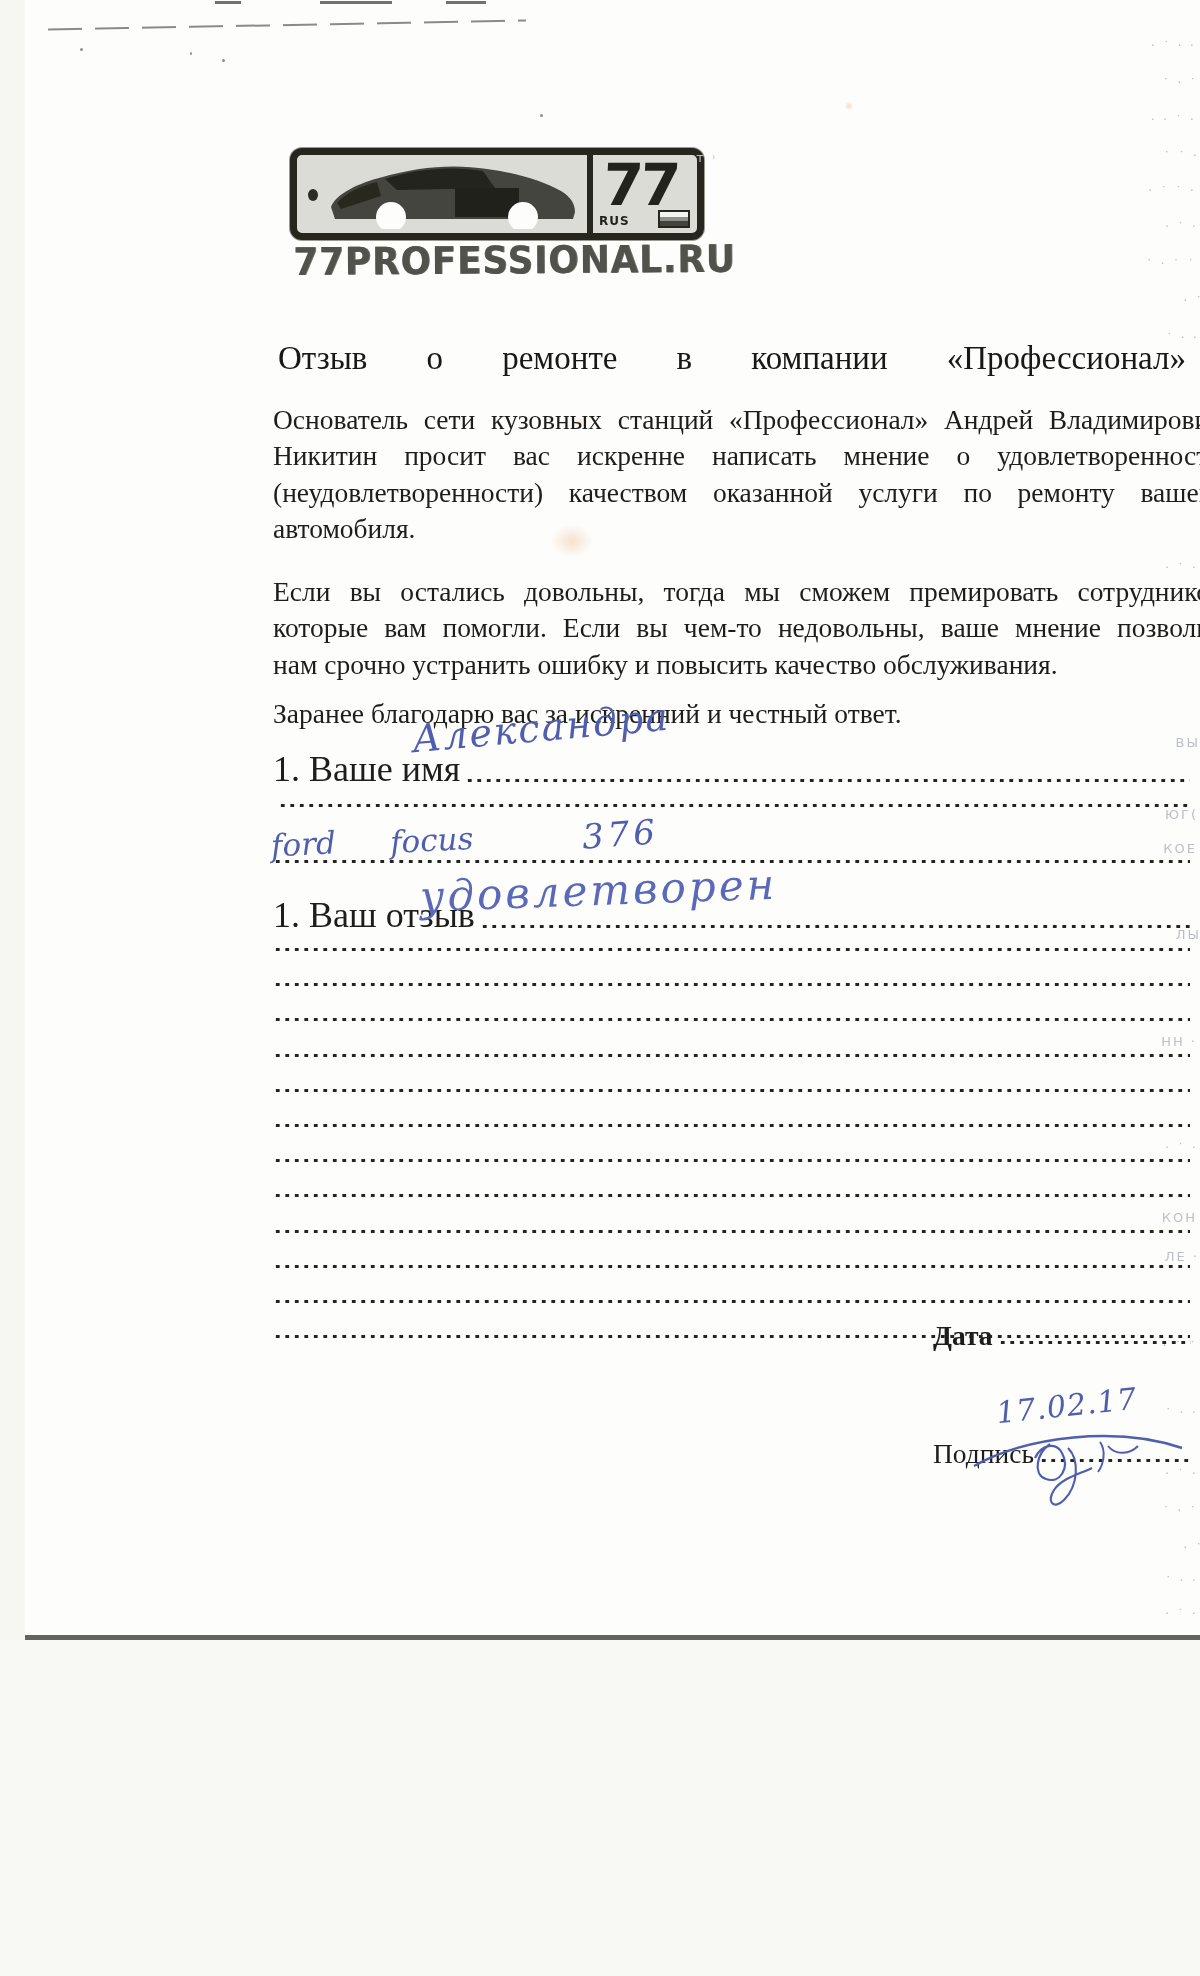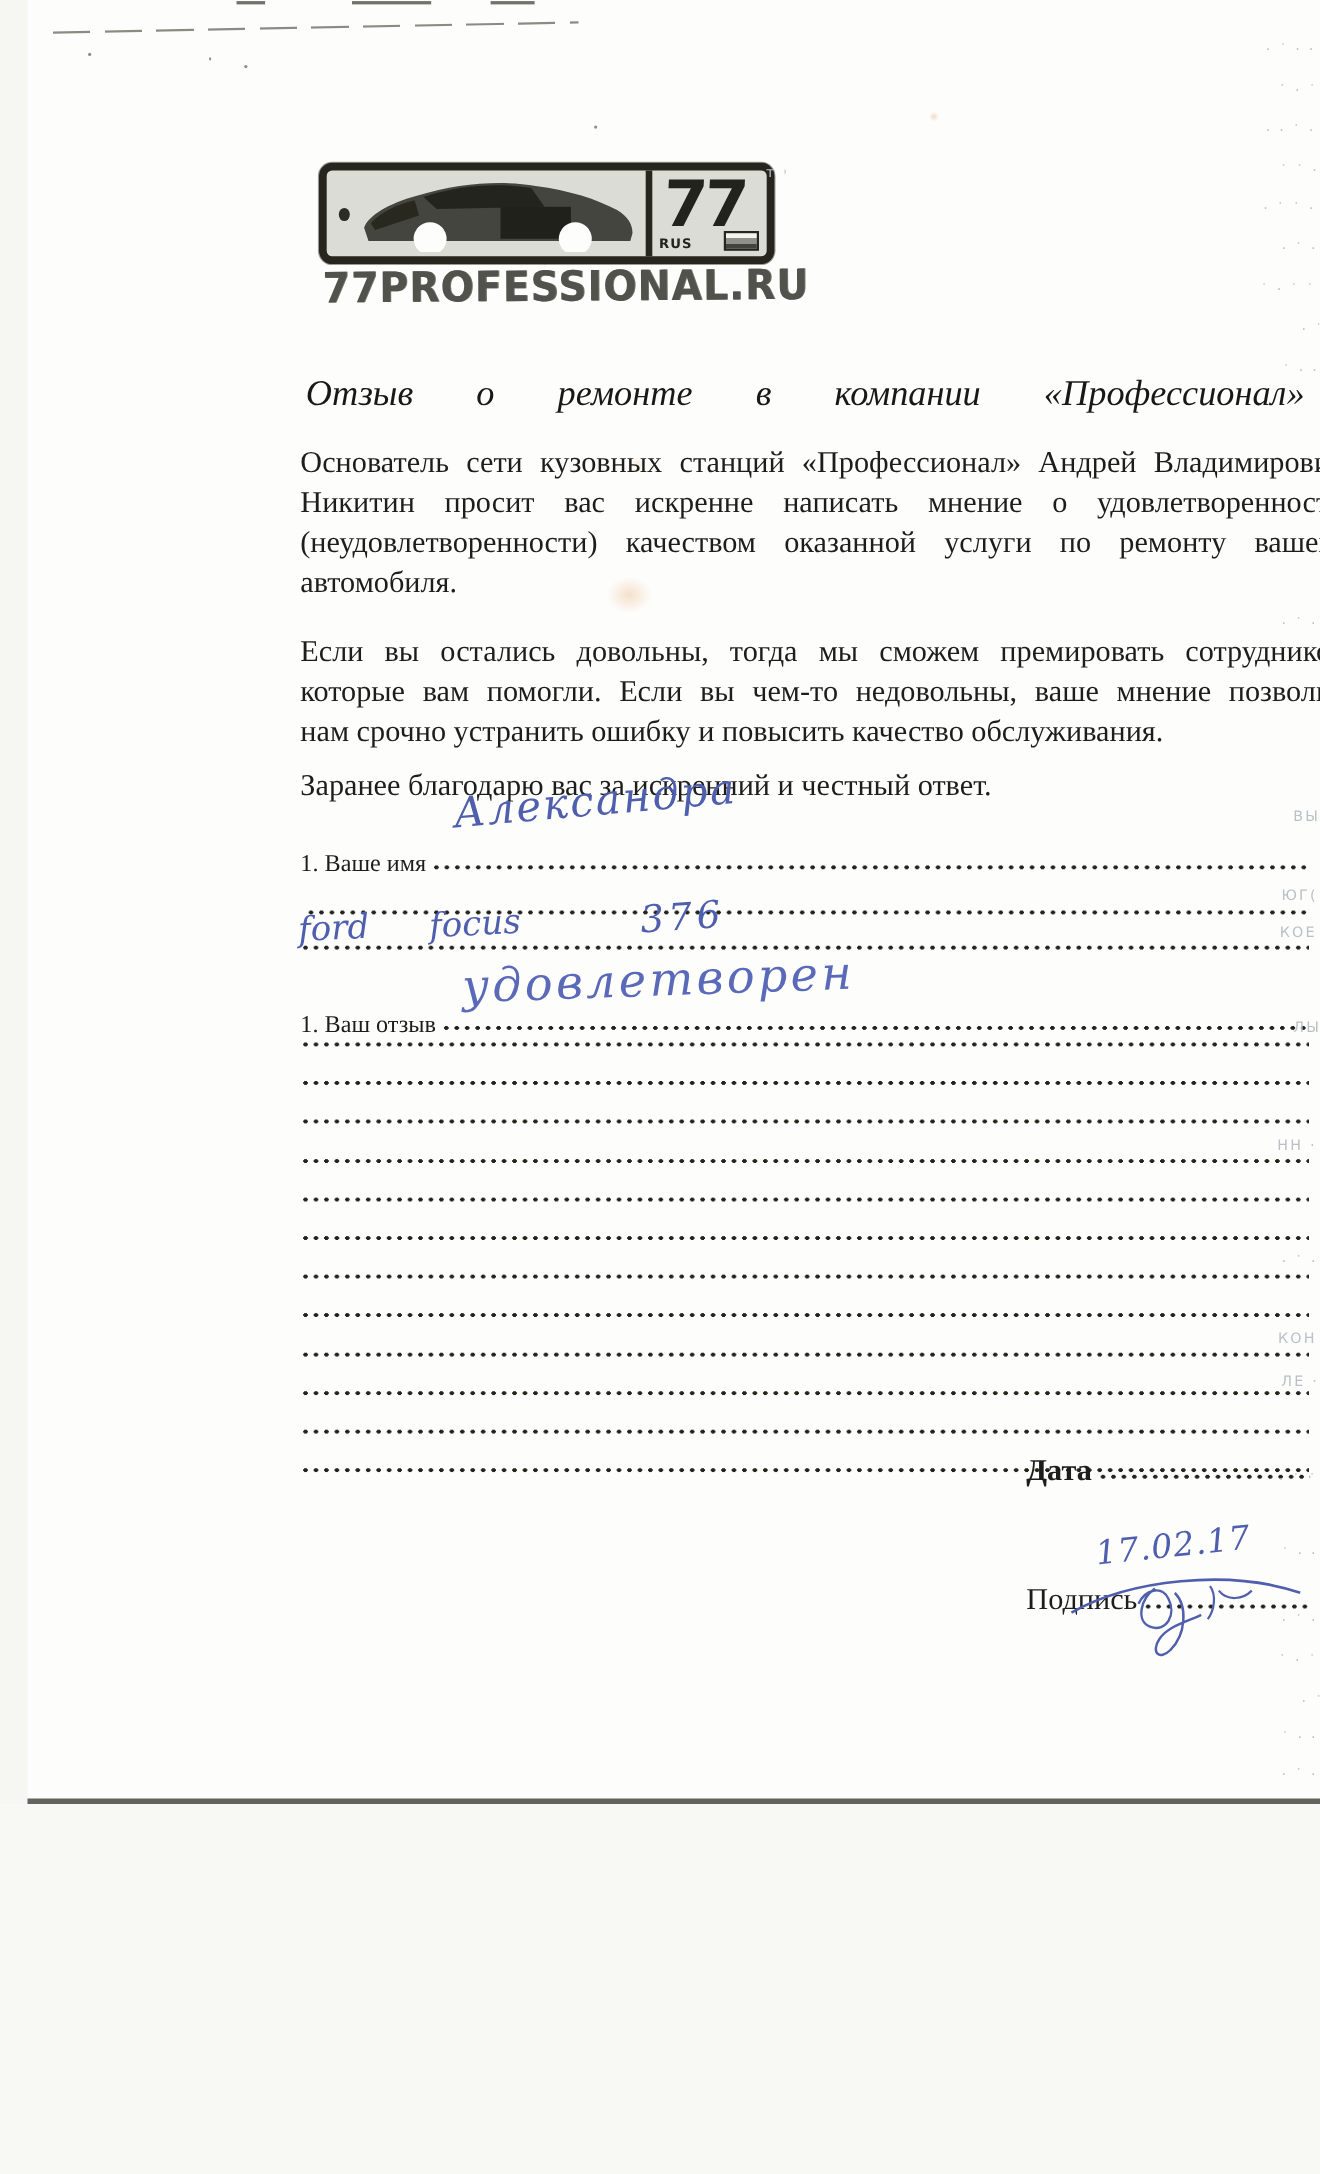--- a/index.html
+++ b/index.html
@@ -44,28 +44,28 @@
     border:2px solid #26261f;box-sizing:border-box;
     background:linear-gradient(#f4f4f0 0 34%,#90908a 34% 67%,#43433d 67%);}
   .stamp-site{position:absolute;left:293px;top:240px;font-family:"DejaVu Sans",sans-serif;
     font-weight:800;font-size:38px;color:#52524d;letter-spacing:1px;
     transform:scaleX(.94) rotate(-.4deg);transform-origin:left top;
     text-shadow:1px 0 0 #76766f;}
 
   
   .title{position:absolute;left:278px;top:336px;width:908px;font-size:33px;color:#181815;
     line-height:44px;text-align:justify;text-align-last:justify;white-space:nowrap;
-    text-justify:inter-word;font-style:italic;}
+    text-justify:inter-word;}
   .para{position:absolute;left:273px;width:950px;color:#1d1d1a;font-size:27.5px;}
   .para .line{height:36.4px;line-height:36.4px;white-space:nowrap;}
   .jl{text-align:justify;text-align-last:justify;white-space:normal !important;}
   .p1{top:402px;} .p2{top:574px;} .p3{top:696px;}
 
   .qrow{position:absolute;left:273px;width:917px;display:flex;align-items:flex-end;
-    font-size:22px;color:#1d1d1a;margin-top:24px;}
+    font-size:36px;color:#1d1d1a;}
   .q1{top:748px;} .q2{top:802px;} .q3{top:894px;}
   .leader{flex:1;height:7px;margin:0 0 6px 5px;
     background-image:radial-gradient(circle,#24241e 1.8px,rgba(0,0,0,0) 2px);
     background-size:9.5px 7px;background-repeat:repeat-x;background-position:left bottom;}
   .dots-line{height:7px;
     background-image:radial-gradient(circle,#24241e 1.8px,rgba(0,0,0,0) 2px);
     background-size:9.5px 7px;background-repeat:repeat-x;background-position:left bottom;}
   .ans2{position:absolute;left:273px;top:858px;width:917px;}
   .fill-lines{position:absolute;left:273px;top:946px;width:917px;}
   .fill-lines .dots-line{margin-bottom:28.2px;}

